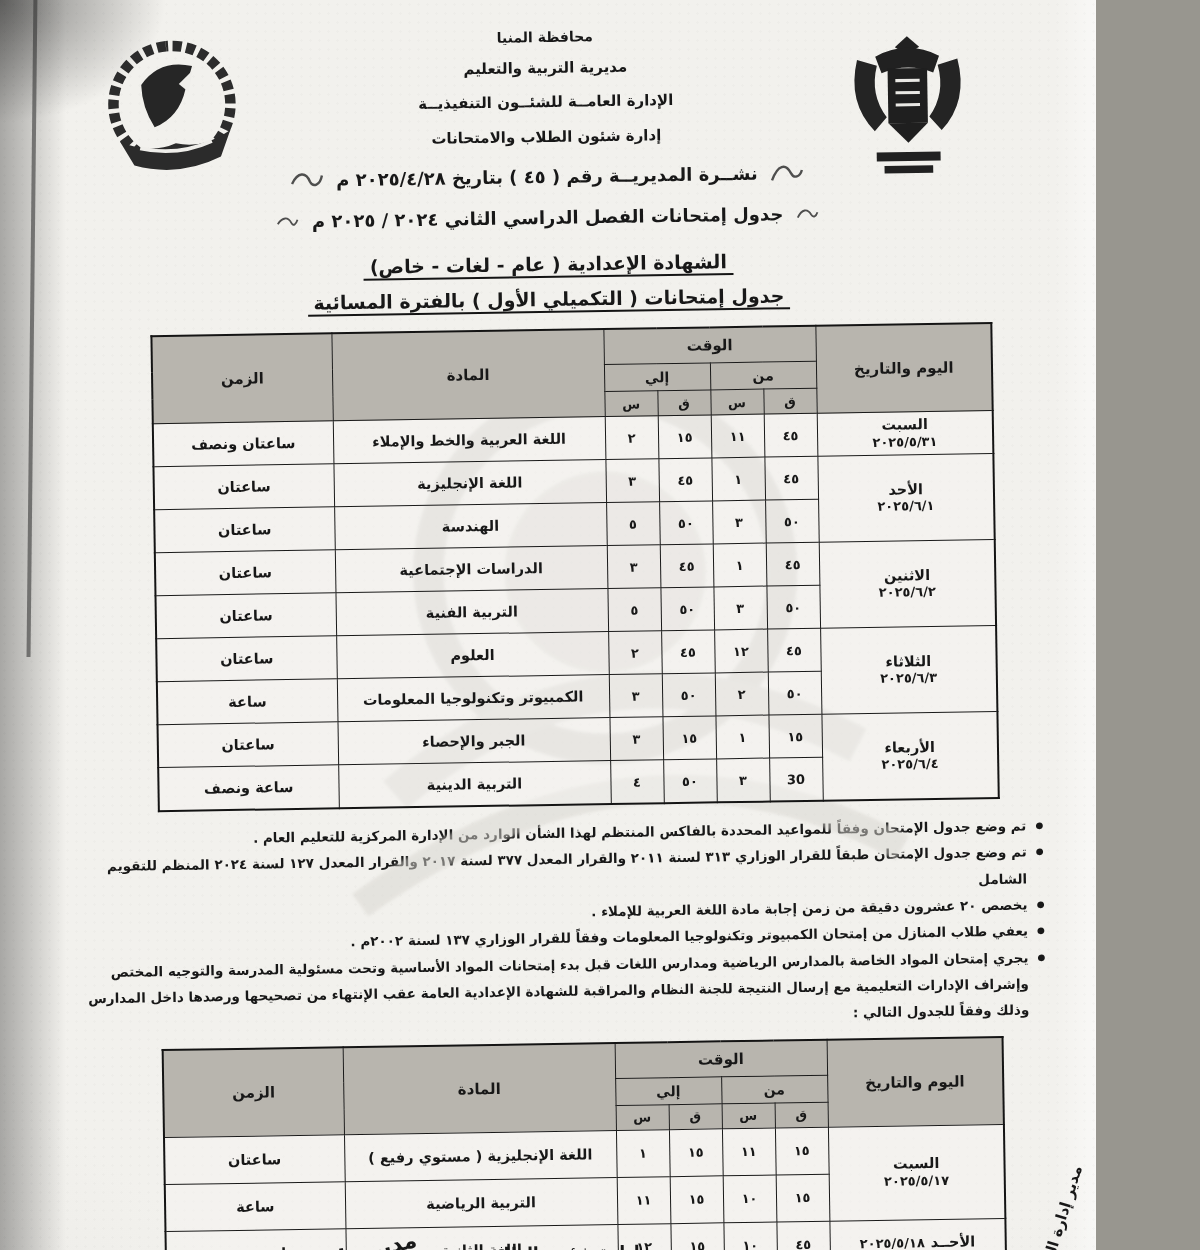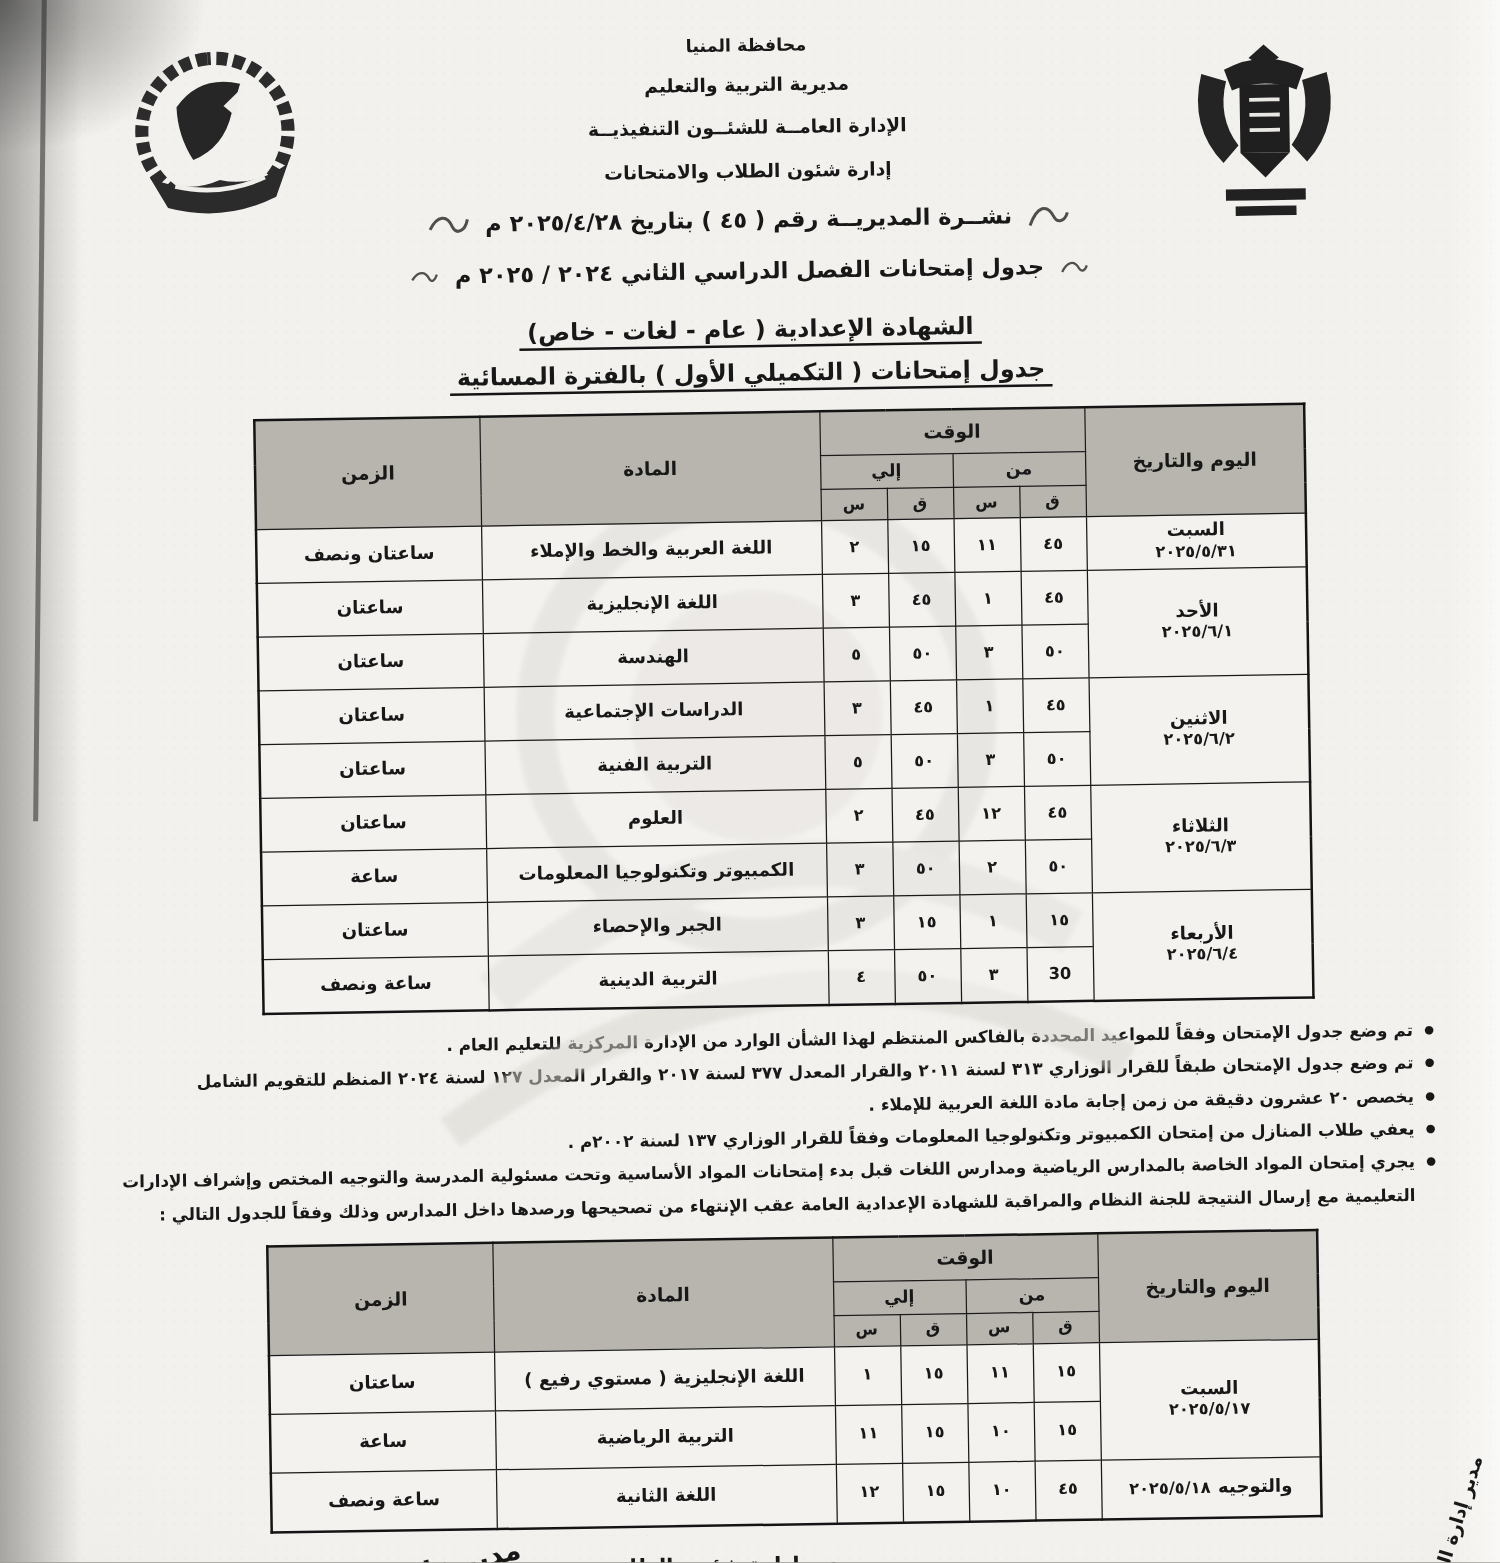--- a/index.html
+++ b/index.html
@@ -1,18 +1,18 @@
 <!DOCTYPE html>
 <html lang="ar"><head>
 <meta charset="utf-8">
 <style>
   html,body{margin:0;padding:0;width:1200px;height:1250px;overflow:hidden;}
   body{background:#98968f;font-family:"DejaVu Sans","Liberation Sans",sans-serif;}
 
-  .page{position:relative;width:1200px;height:1250px;overflow:hidden;color:#181818;
+  .page{position:relative;width:1096px;height:1250px;overflow:hidden;color:#181818;
     background:
       linear-gradient(to right, rgba(25,25,25,.34), rgba(25,25,25,0) 66px),
       radial-gradient(230px 170px at 0% 0%, rgba(18,18,18,.5), rgba(18,18,18,0) 72%),
       linear-gradient(to left, rgba(255,255,255,.55), rgba(255,255,255,0) 42px),
       radial-gradient(130% 112% at 55% 45%, #f2f1ed 55%, #e8e7e3 82%, #d0cfca 100%);}
   .speckle{position:absolute;inset:0;background-image:radial-gradient(rgba(0,0,0,.06) 1px, transparent 1.3px);
     background-size:9px 9px;opacity:.3;pointer-events:none;}
   .edge-line{position:absolute;left:30px;top:-8px;width:4px;height:665px;background:#2a2a2a;opacity:.55;transform:rotate(.6deg);}
 
   .sheet{position:absolute;inset:0;transform:rotate(-0.9deg) translateX(6px);direction:rtl;font-weight:bold;}
@@ -321,21 +321,21 @@
           </tr>
           <tr>
             <td class="num-cell">١٥</td>
             <td class="num-cell">١٠</td>
             <td class="num-cell">١٥</td>
             <td class="num-cell">١١</td>
             <td class="subject-cell">التربية الرياضية</td>
             <td class="duration-cell">ساعة</td>
           </tr>
           <tr>
-            <td rowspan="1" class="day-cell inline"><div class="day-name">والتوجيه</div><div class="day-date">٢٠٢٥/٥/١٨</div></td>
+            <td rowspan="1" class="day-cell inline"><div class="day-name">الأحــد</div><div class="day-date">٢٠٢٥/٥/١٨</div></td>
             <td class="num-cell">٤٥</td>
             <td class="num-cell">١٠</td>
             <td class="num-cell">١٥</td>
             <td class="num-cell">١٢</td>
             <td class="subject-cell">اللغة الثانية</td>
             <td class="duration-cell">ساعة ونصف</td>
           </tr>
         </tbody>
     </table>
 

